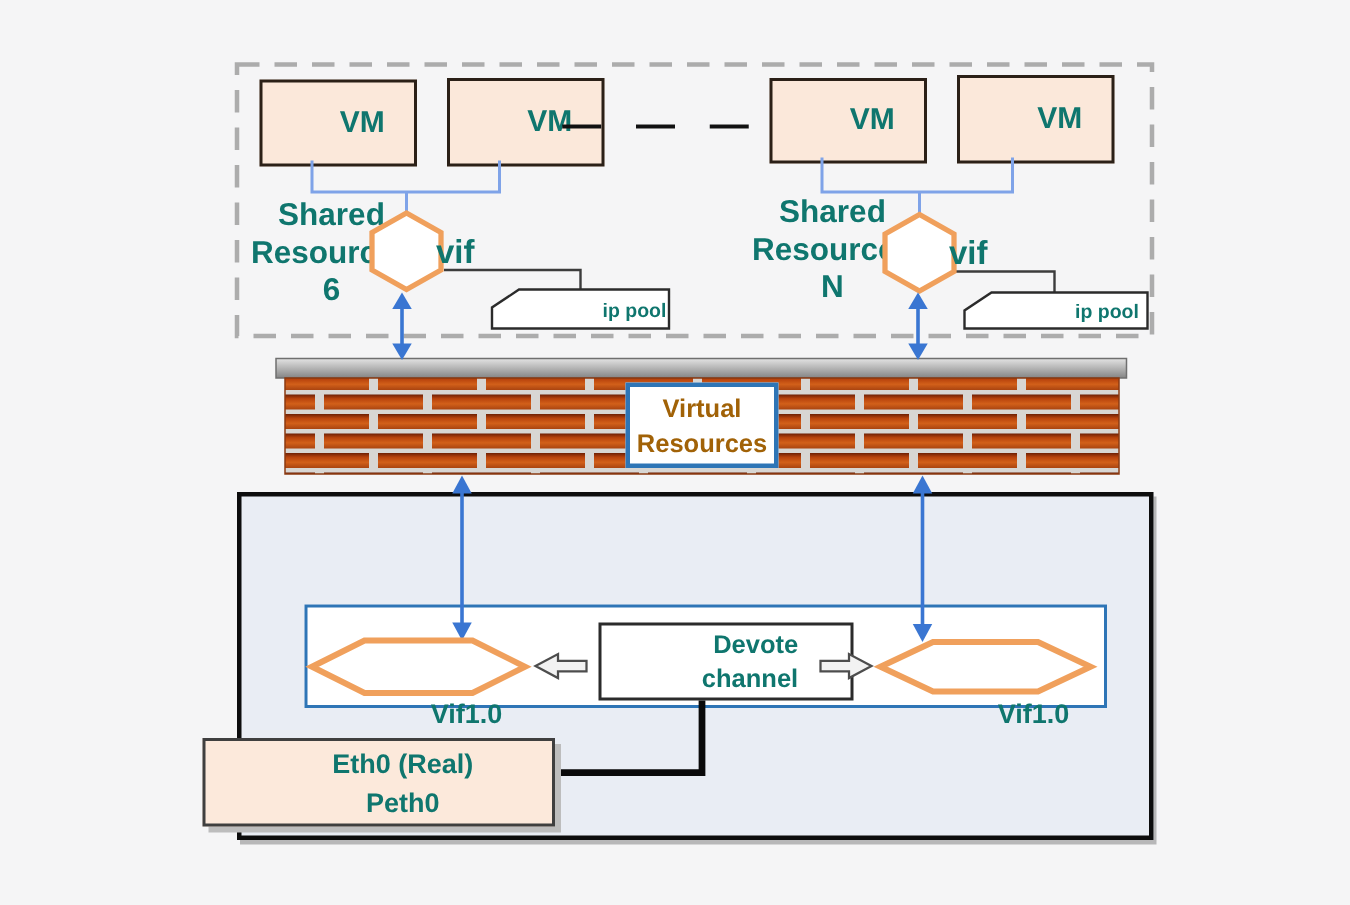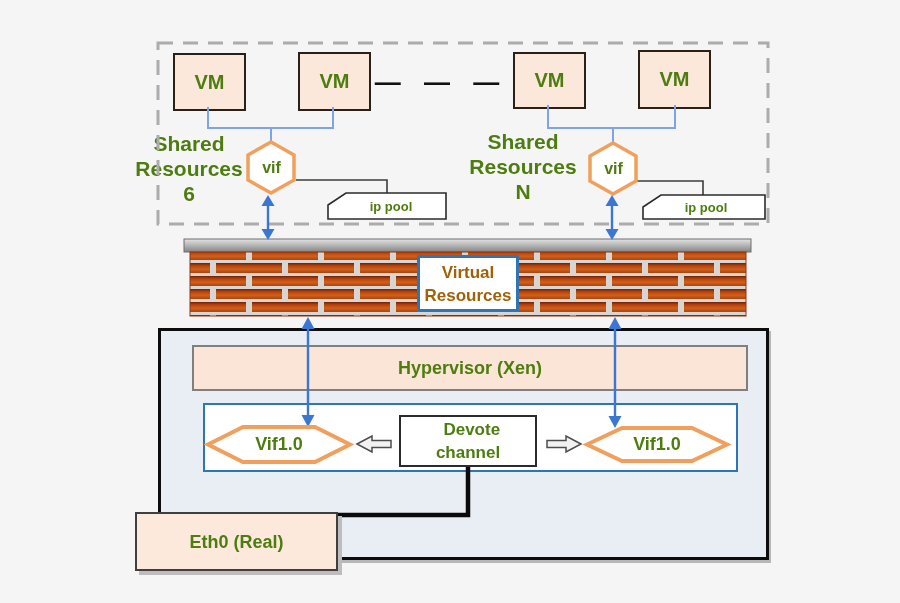--- a/index.html
+++ b/index.html
@@ -1,38 +1,38 @@
 <!DOCTYPE html>
 <html><head>
 <meta charset="utf-8">
 <style>
   html,body{margin:0;padding:0;background:#f5f5f6;}
   .canvas{position:relative;width:900px;height:603px;background:#f5f5f6;overflow:hidden;
           font-family:"Liberation Sans","DejaVu Sans",sans-serif;color:#111;}
   .abs{position:absolute;}
-  .txt{font-weight:bold;color:#4d7c0f;}
+  .txt{font-weight:bold;color:#0f766e;padding-left:32px;}
   .center{display:flex;align-items:center;justify-content:center;text-align:center;}
   
   .l-box{z-index:2;}
   .l-svg{z-index:5;pointer-events:none;}
   .l-top{z-index:8;}
   
   .vm-box{background:#fbe8da;border:2px solid #2b2017;font-size:20px;}
   .hyp-outer{background:#e9edf4;border:3px solid #0d0d0d;box-shadow:2px 3px 0 rgba(70,70,70,.35);}
   .hyp-bar{background:#fbe5d6;border:2px solid #7f7f7f;font-size:18px;}
   .blue-box{background:#ffffff;border:2px solid #2e75b6;}
   .devote{background:#ffffff;border:2px solid #2b2b2b;font-size:17px;line-height:23px;z-index:3;}
   .eth{background:#fce9db;border:2px solid #3f3f3f;box-shadow:4px 4px 0 #bdbdbd;
        font-size:18px;line-height:26px;z-index:6;}
   .fw-label{background:#ffffff;border:3px solid #2e75b6;color:#ff0000;font-weight:bold;
             font-size:17px;line-height:23px;z-index:8;}
   .fw-label div{color:#a16207;}
   .shared-label{font-size:21px;line-height:25px;text-align:center;}
-  .viflbl{font-size:16px;}
-  .vif10lbl{font-size:18px;}
+  .viflbl{font-size:22px;}
+  .vif10lbl{font-size:18px;margin-top:32px;}
   .ippool-lbl{font-size:13px;}
   .sep{font-size:26px;font-weight:800;letter-spacing:8px;white-space:nowrap;}
 </style>
 </head>
 <body>
 
 <div class="canvas">
 
   <div class="abs l-box vm-box center txt" style="left:173px;top:53px;width:69px;height:54px;">VM</div>
   <div class="abs l-box vm-box center txt" style="left:298px;top:52px;width:69px;height:55px;">VM</div>
@@ -45,34 +45,34 @@
     <div>Shared</div>
     <div>Resources 6</div>
   </div>
   <div class="abs l-box shared-label txt" style="left:461px;top:129px;width:124px;">
     <div>Shared</div>
     <div>Resources N</div>
   </div>
 
   <div class="abs l-box hyp-outer" style="left:158px;top:328px;width:605px;height:226px;"></div>
 
-  <div class="abs l-box hyp-bar center txt" style="left:192px;top:345px;width:552px;height:42px;">Hypervisor (Xen)</div>
 
   <div class="abs l-box blue-box" style="left:203px;top:403px;width:531px;height:65px;"></div>
 
   <div class="abs devote center txt" style="left:399px;top:415px;width:134px;height:48px;text-align:right;">
     <div>
       <div>Devote</div>
       <div>channel</div>
     </div>
   </div>
 
-  <div class="abs eth center txt" style="left:135px;top:512px;width:199px;height:55px;">
+  <div class="abs eth center txt" style="left:135px;top:492px;width:199px;height:55px;">
     <div>
       <div>Eth0 (Real)</div>
+      <div>Peth0</div>
     </div>
   </div>
 
   <svg class="abs l-svg" style="left:0;top:0;" width="900" height="603" viewBox="0 0 900 603">
     <defs>
       <linearGradient id="bgrad" x1="0" y1="0" x2="0" y2="1">
         <stop offset="0" stop-color="#6e2005"></stop>
         <stop offset="0.28" stop-color="#b8430c"></stop>
         <stop offset="0.62" stop-color="#d2601a"></stop>
         <stop offset="1" stop-color="#aa4410"></stop>

